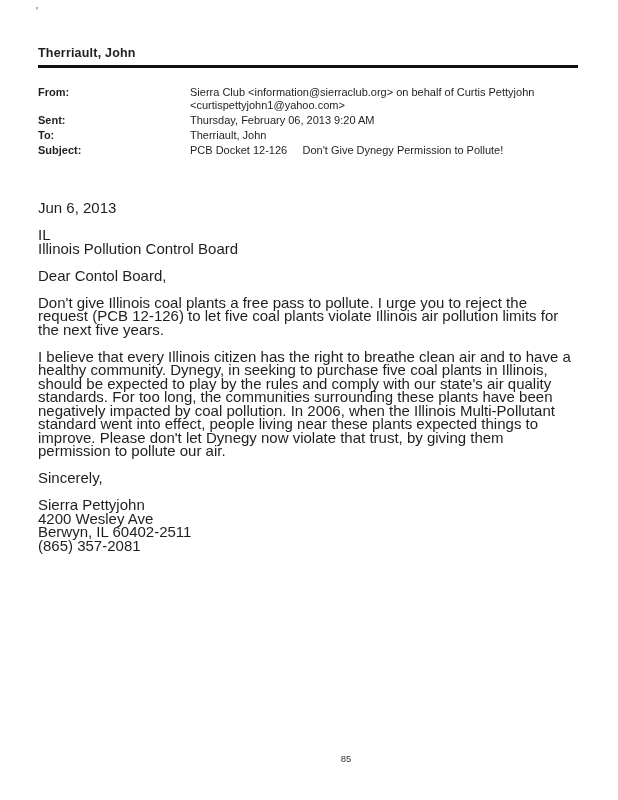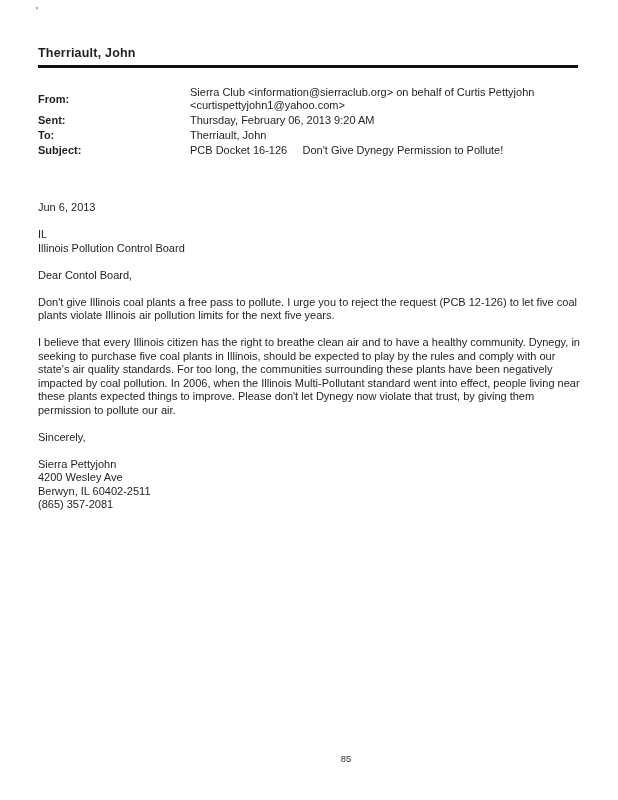--- a/index.html
+++ b/index.html
@@ -37,33 +37,32 @@
     margin-right: 2px;
     margin-bottom: 18px;
   }
   .headers {
     font-size: 11px;
     line-height: 13px;
   }
   .hrow {
     display: flex;
     margin-bottom: 2px;
-    align-items: center;
   }
   .hlabel {
     width: 152px;
     flex: 0 0 152px;
     font-weight: bold;
   }
   .hvalue {
     flex: 1;
     white-space: pre-wrap;
   }
   .body-text {
-    font-size: 11px;
+    font-size: 15px;
     line-height: 13.5px;
     margin-top: 44px;
   }
   .body-text .line {
     min-height: 13.5px;
   }
   .gap-sm { height: 13.5px; }
   .para {
     margin: 0 0 13.5px 0;
   }
@@ -98,21 +97,21 @@
     <div class="hrow">
       <div class="hlabel">Sent:</div>
       <div class="hvalue">Thursday, February 06, 2013 9:20 AM</div>
     </div>
     <div class="hrow">
       <div class="hlabel">To:</div>
       <div class="hvalue">Therriault, John</div>
     </div>
     <div class="hrow">
       <div class="hlabel">Subject:</div>
-      <div class="hvalue">PCB Docket 16-126     Don't Give Dynegy Permission to Pollute!</div>
+      <div class="hvalue">PCB Docket 12-126     Don't Give Dynegy Permission to Pollute!</div>
     </div>
   </div>
 
   <div class="body-text">
     <div class="line">Jun 6, 2013</div>
     <div class="gap-sm"></div>
     <div class="line">IL</div>
     <div class="line">Illinois Pollution Control Board</div>
     <div class="gap-sm"></div>
     <div class="line">Dear Contol Board,</div>

